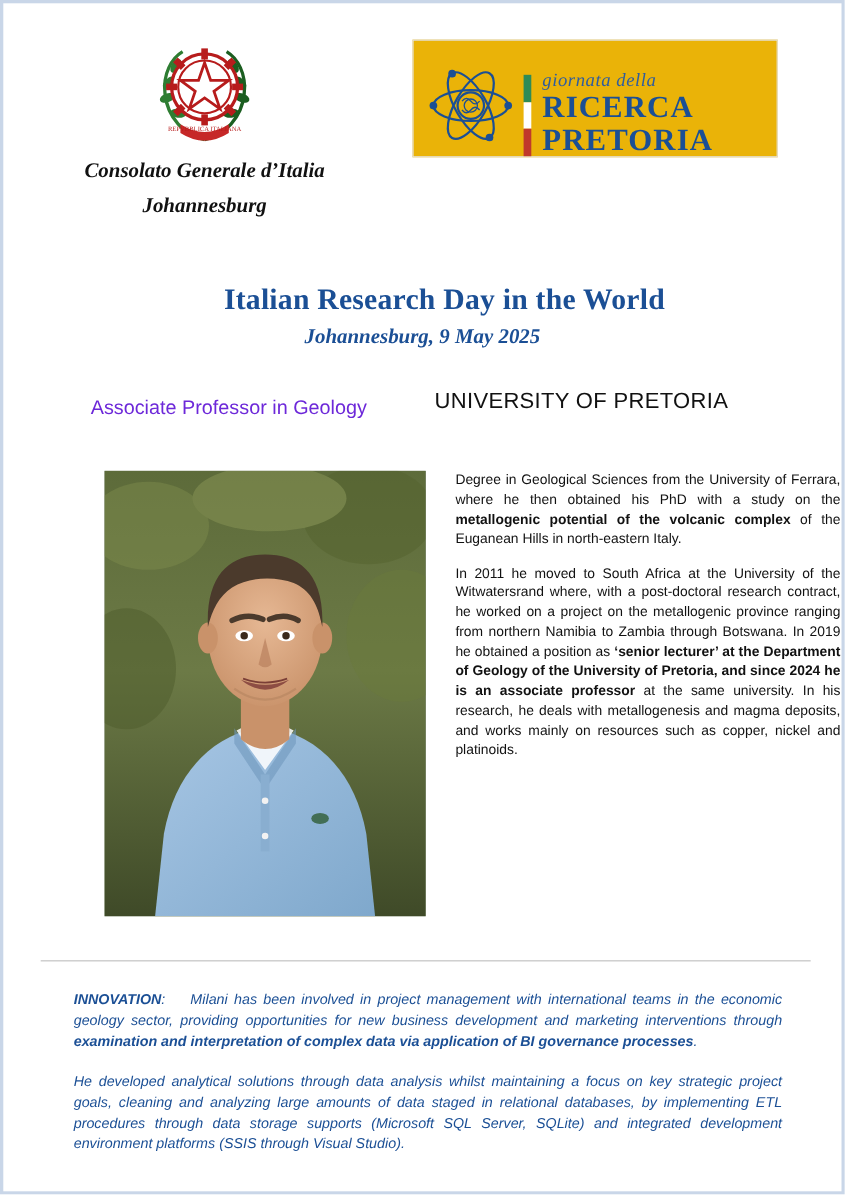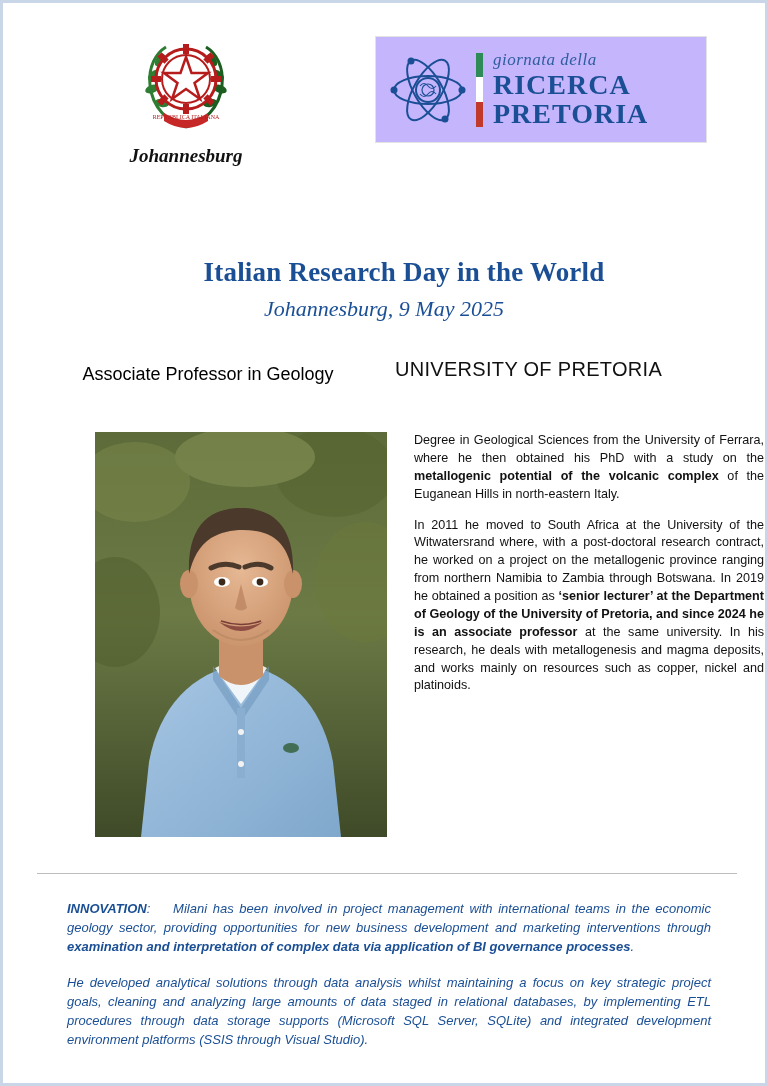--- a/index.html
+++ b/index.html
@@ -53,23 +53,23 @@
     margin-top: 6px;
   }
 
   .ricerca-logo {
     position: absolute;
     left: 372px;
     top: 33px;
     width: 330px;
     height: 105px;
     border: 1px solid #e3e3e3;
-    background: #c4b5fd;
+    background: #eab308;
     display: flex;
-    align-items: center;
+    align-items: flex-end;
   }
   .ricerca-atom {
     width: 92px;
     height: 92px;
     flex: 0 0 92px;
     margin-left: 6px;
   }
   .ricerca-bars {
     width: 7px;
     height: 74px;
@@ -109,23 +109,23 @@
   .main-title {
     font-family: "Liberation Serif", serif;
     font-weight: bold;
     font-size: 27px;
     color: #1b4f95;
     letter-spacing: 0.2px;
     padding-left: 40px;
   }
   .sub-title {
     font-family: "Liberation Serif", serif;
-    font-weight: normal;
-    font-style: italic;
-    font-size: 22px;
+    font-weight: bold;
+    font-style: italic;
+    font-size: 19px;
     color: #1b4f95;
     margin-top: 8px;
   }
 
   
   .speaker-row {
     position: relative;
     margin-top: 34px;
     height: 62px;
   }
@@ -136,21 +136,21 @@
     width: 350px;
     text-align: center;
   }
   .speaker-name {
     font-size: 21px;
     font-weight: bold;
     color: #111;
   }
   .speaker-role {
     font-size: 18px;
-    color: #000000;
+    color: #6d28d9;
     margin-top: 8px;
   }
   .affiliation {
     position: absolute;
     left: 392px;
     top: 2px;
     font-size: 20px;
     color: #111;
     letter-spacing: 0.3px;
   }
@@ -248,20 +248,21 @@
             <rect x="68" y="26" width="6" height="10" transform="rotate(45 71 31)"></rect>
             <rect x="22" y="68" width="6" height="10" transform="rotate(45 25 73)"></rect>
             <rect x="68" y="68" width="6" height="10" transform="rotate(-45 71 73)"></rect>
           </g>
           <circle cx="48" cy="52" r="24" fill="#fff" stroke="#b71c1c" stroke-width="2"></circle>
 
           <polygon points="48,30 53.5,46 70,46 56.5,56 62,72 48,62 34,72 39.5,56 26,46 42.5,46" fill="#ffffff" stroke="#b71c1c" stroke-width="2.5"></polygon>
           <text x="48" y="92" font-family="Liberation Serif, serif" font-size="6" fill="#b71c1c" text-anchor="middle">REPVBBLICA ITALIANA</text>
         </svg>
       </div>
+      <div class="consulate-line">Consolato Generale d’Italia</div>
       <div class="consulate-line">Johannesburg</div>
     </div>
 
     <div class="ricerca-logo">
       <div class="ricerca-atom">
         <svg width="92" height="92" viewBox="0 0 92 92">
           <g fill="none" stroke="#1b4f95" stroke-width="2">
             <ellipse cx="46" cy="46" rx="34" ry="14"></ellipse>
             <ellipse cx="46" cy="46" rx="34" ry="14" transform="rotate(60 46 46)"></ellipse>
             <ellipse cx="46" cy="46" rx="34" ry="14" transform="rotate(120 46 46)"></ellipse>

